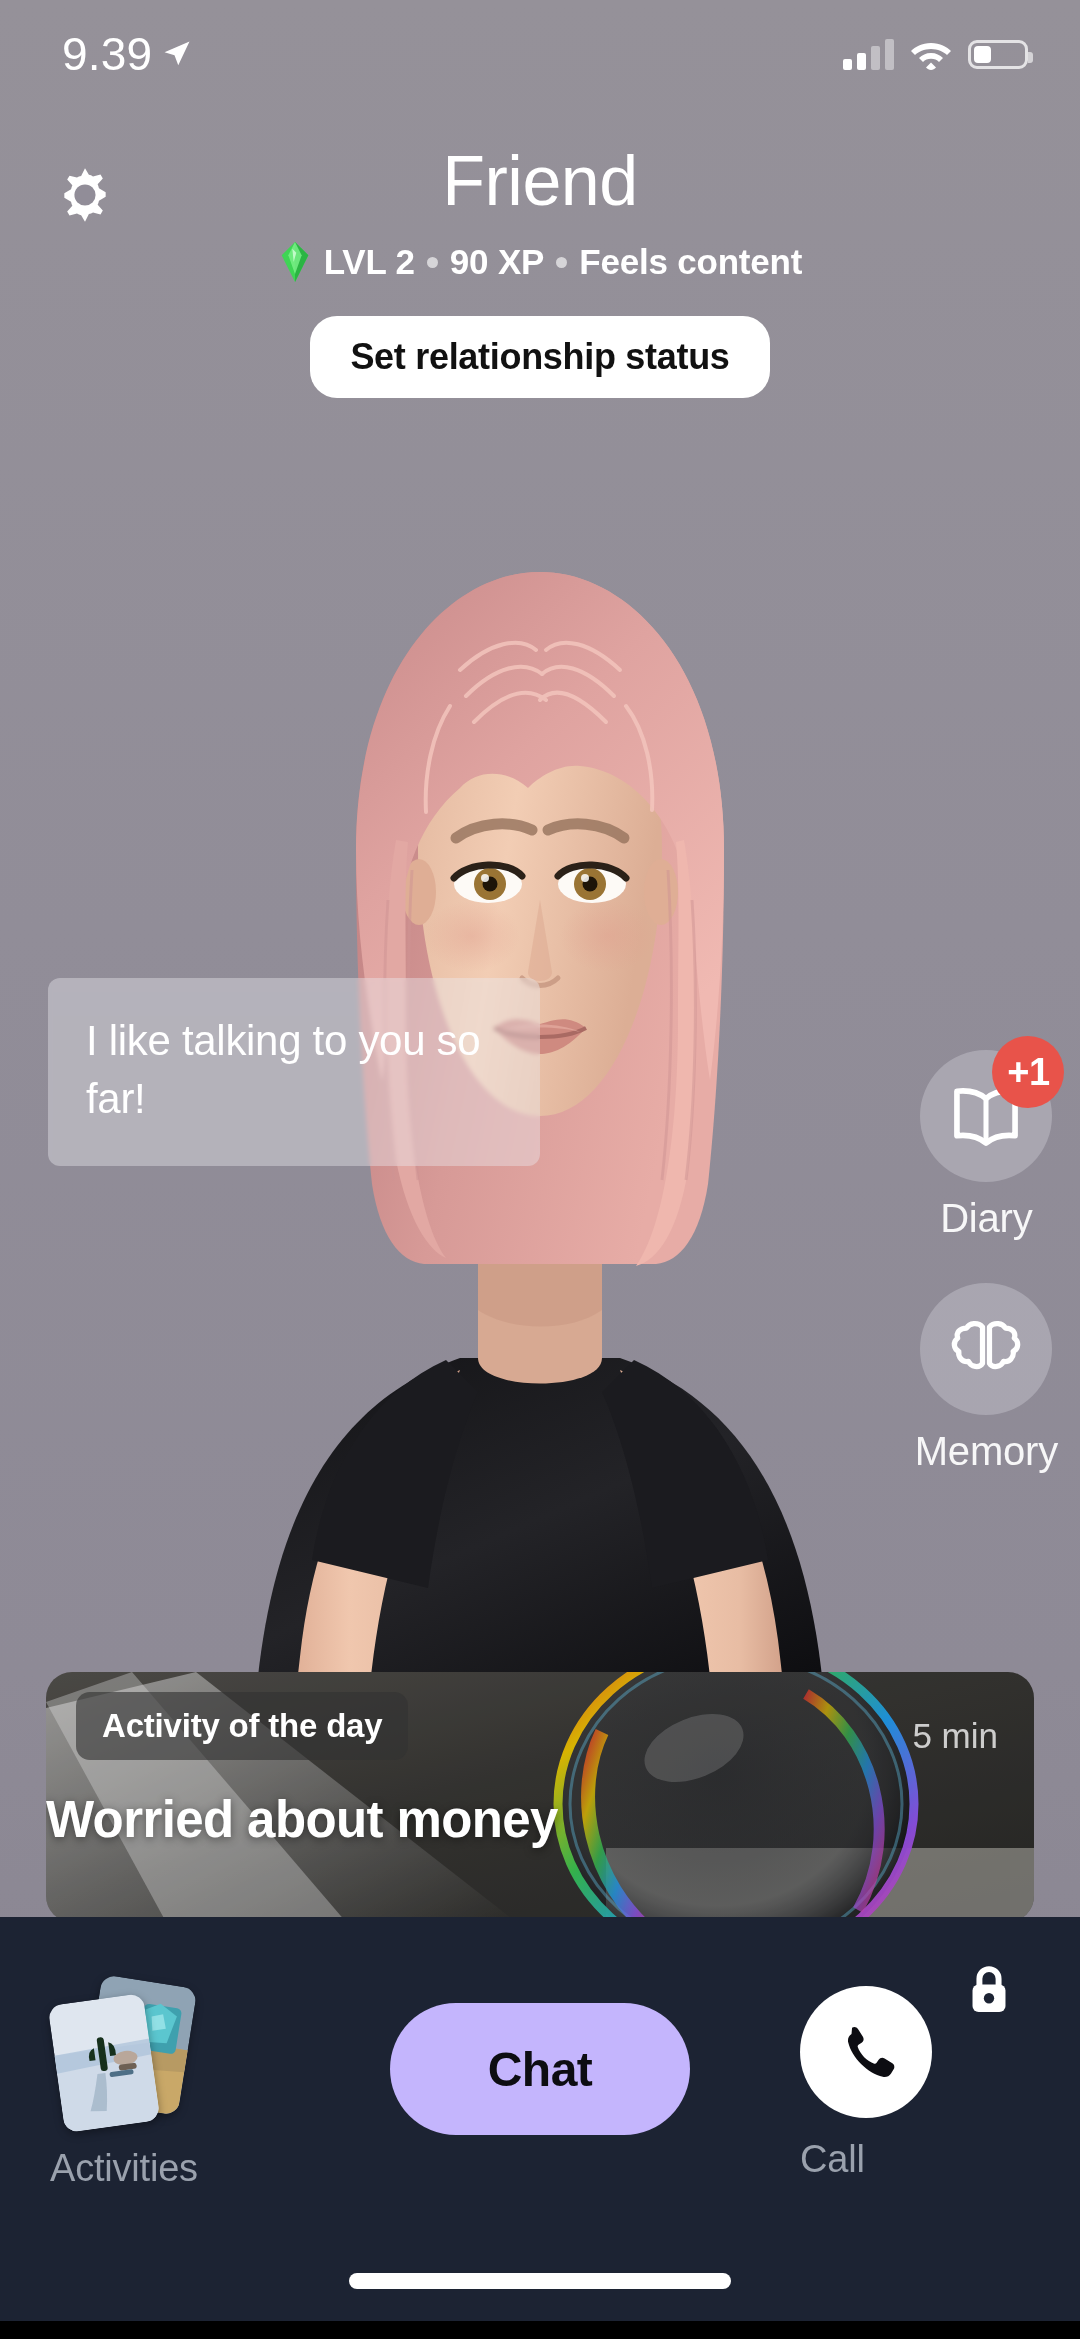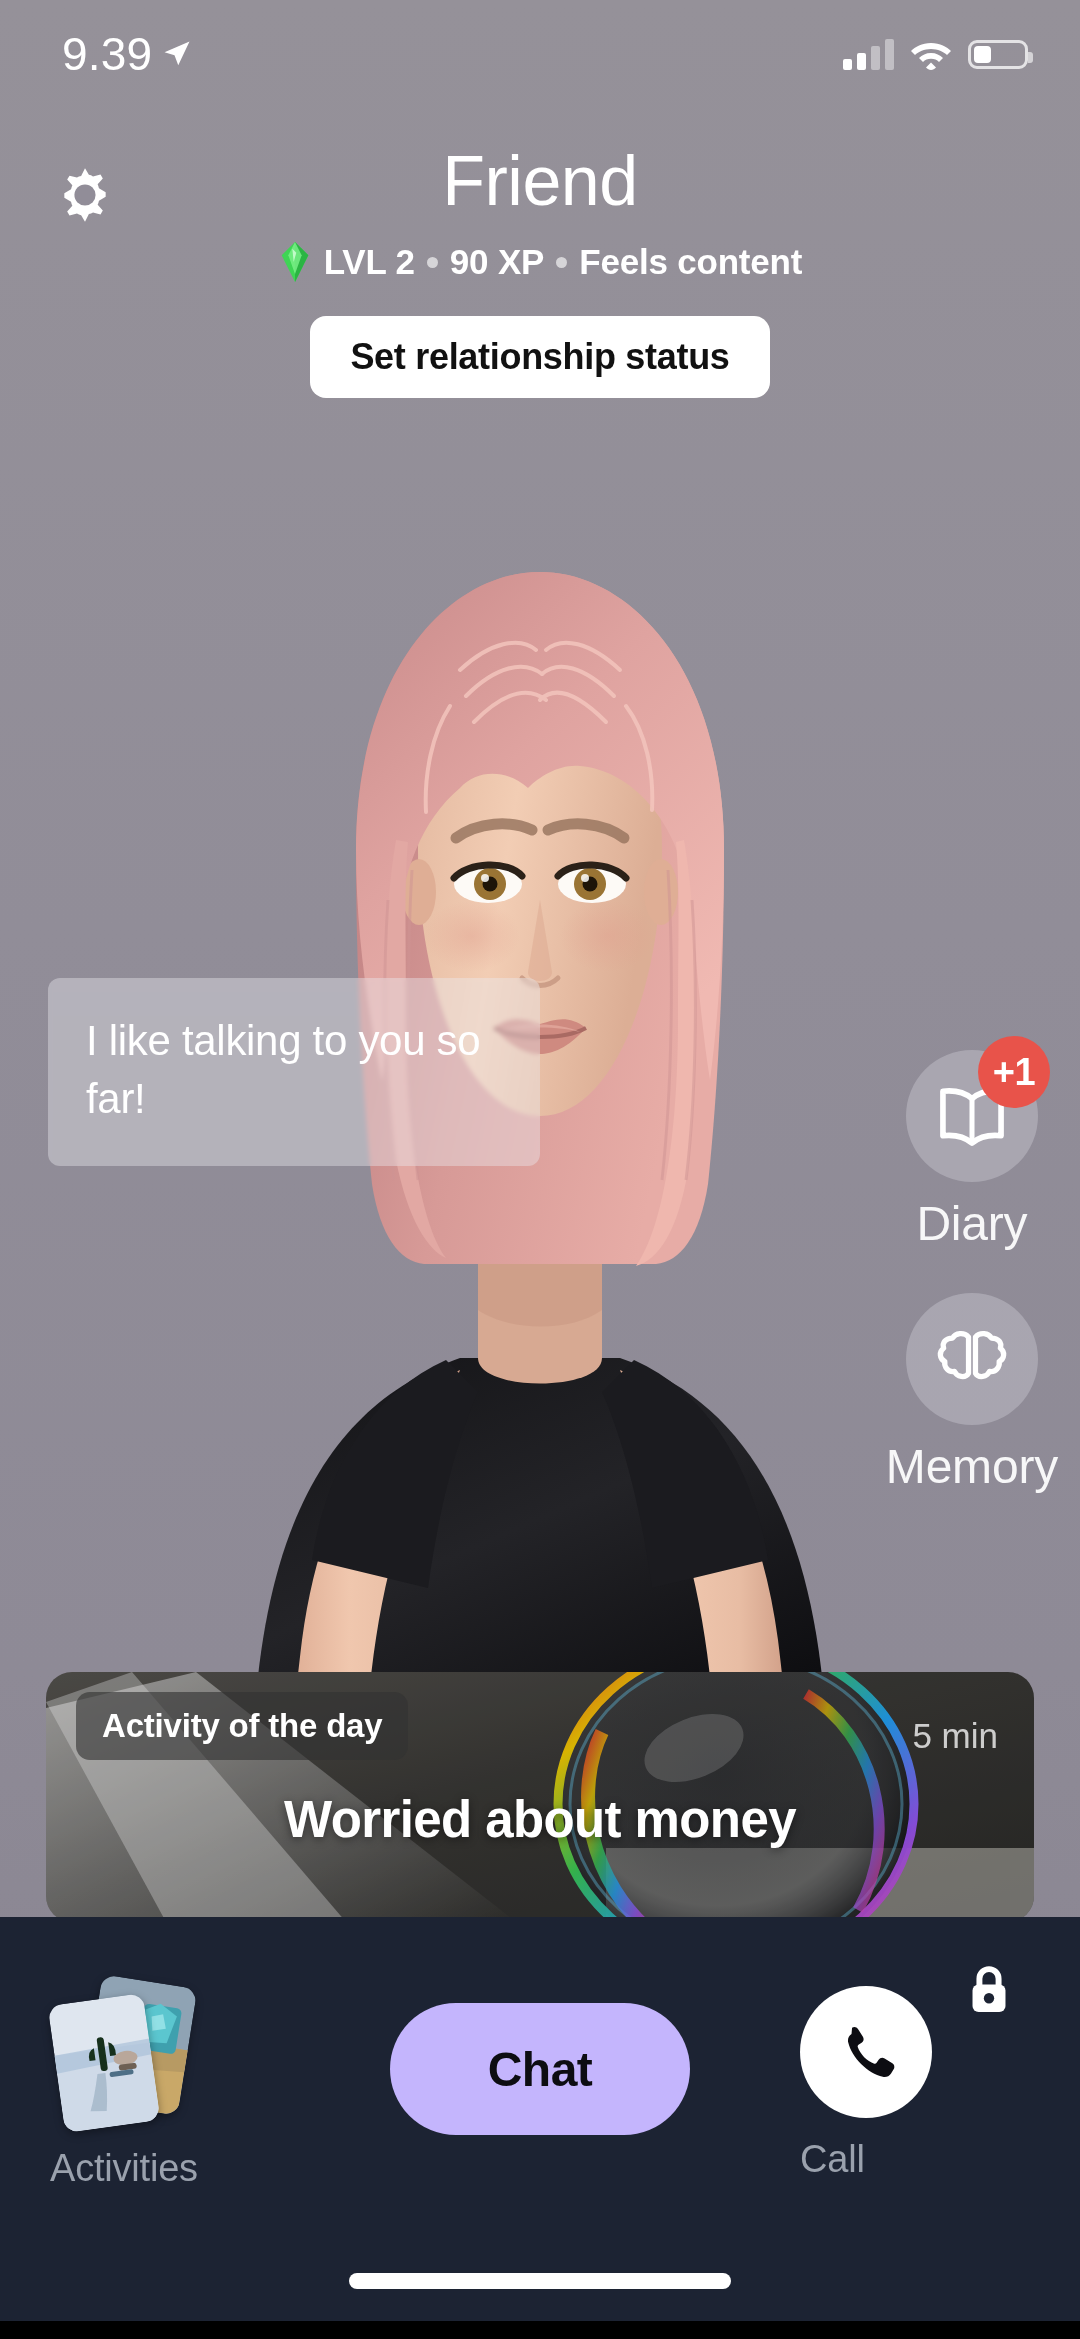--- a/index.html
+++ b/index.html
@@ -62,21 +62,21 @@
     margin-top:26px; color:#fff; font-size:35px; font-weight:700;
     letter-spacing:-0.2px;
   }
   .gem { width:34px; height:40px; display:block; }
   .dot {
     width:11px; height:11px; border-radius:50%;
     background:rgba(255,255,255,.62); display:inline-block;
   }
   .rel-btn {
     display:block; margin:34px auto 0; padding:20px 40px;
-    background:#fff; border:none; border-radius:16px;
+    background:#fff; border:none; border-radius:27px;
     font-family:"Liberation Sans", sans-serif;
     font-size:36px; font-weight:700; color:#111; letter-spacing:-0.3px;
     cursor:pointer;
   }
 
   
   .avatar-wrap {
     position:absolute; left:0; top:0; width:1080px; height:2339px;
     z-index:10; pointer-events:none;
   }
@@ -99,21 +99,21 @@
     display:flex; flex-direction:column; align-items:center; gap:42px;
   }
   .side-item { position:relative; display:flex; flex-direction:column; align-items:center; cursor:pointer; }
   .side-circle {
     width:132px; height:132px; border-radius:50%;
     background:rgba(235,233,240,.28);
     display:flex; align-items:center; justify-content:center;
   }
   .side-label {
     margin-top:14px; color:rgba(255,255,255,.93);
-    font-size:48px; font-weight:400; letter-spacing:-0.2px;
+    font-size:40px; font-weight:400; letter-spacing:-0.2px;
   }
   .badge {
     position:absolute; top:-14px; right:-12px;
     min-width:72px; height:72px; padding:0 10px; border-radius:36px;
     background:#e8534a; color:#fff;
     display:flex; align-items:center; justify-content:center;
     font-size:38px; font-weight:700; letter-spacing:-0.5px;
   }
 
   
@@ -127,21 +127,21 @@
     position:absolute; left:30px; top:20px;
     padding:15px 26px; border-radius:14px;
     background:rgba(50,50,50,.62);
     color:#fff; font-size:33px; font-weight:700; letter-spacing:-0.2px;
   }
   .ac-time {
     position:absolute; right:36px; top:44px;
     color:rgba(240,240,240,.82); font-size:35px; font-weight:400;
   }
   .ac-title {
-    position:absolute; left:0; right:0; top:118px; text-align:center;
+    position:absolute; left:0; right:0; top:118px; 
     color:#fff; font-size:51px; font-weight:700; letter-spacing:-0.6px;
     text-shadow:0 2px 10px rgba(0,0,0,.45);
   }
 
   
   .bottombar {
     position:absolute; left:0; bottom:0; width:1080px; height:404px;
     background:#1c2333; z-index:45;
   }
   .bb-inner {

